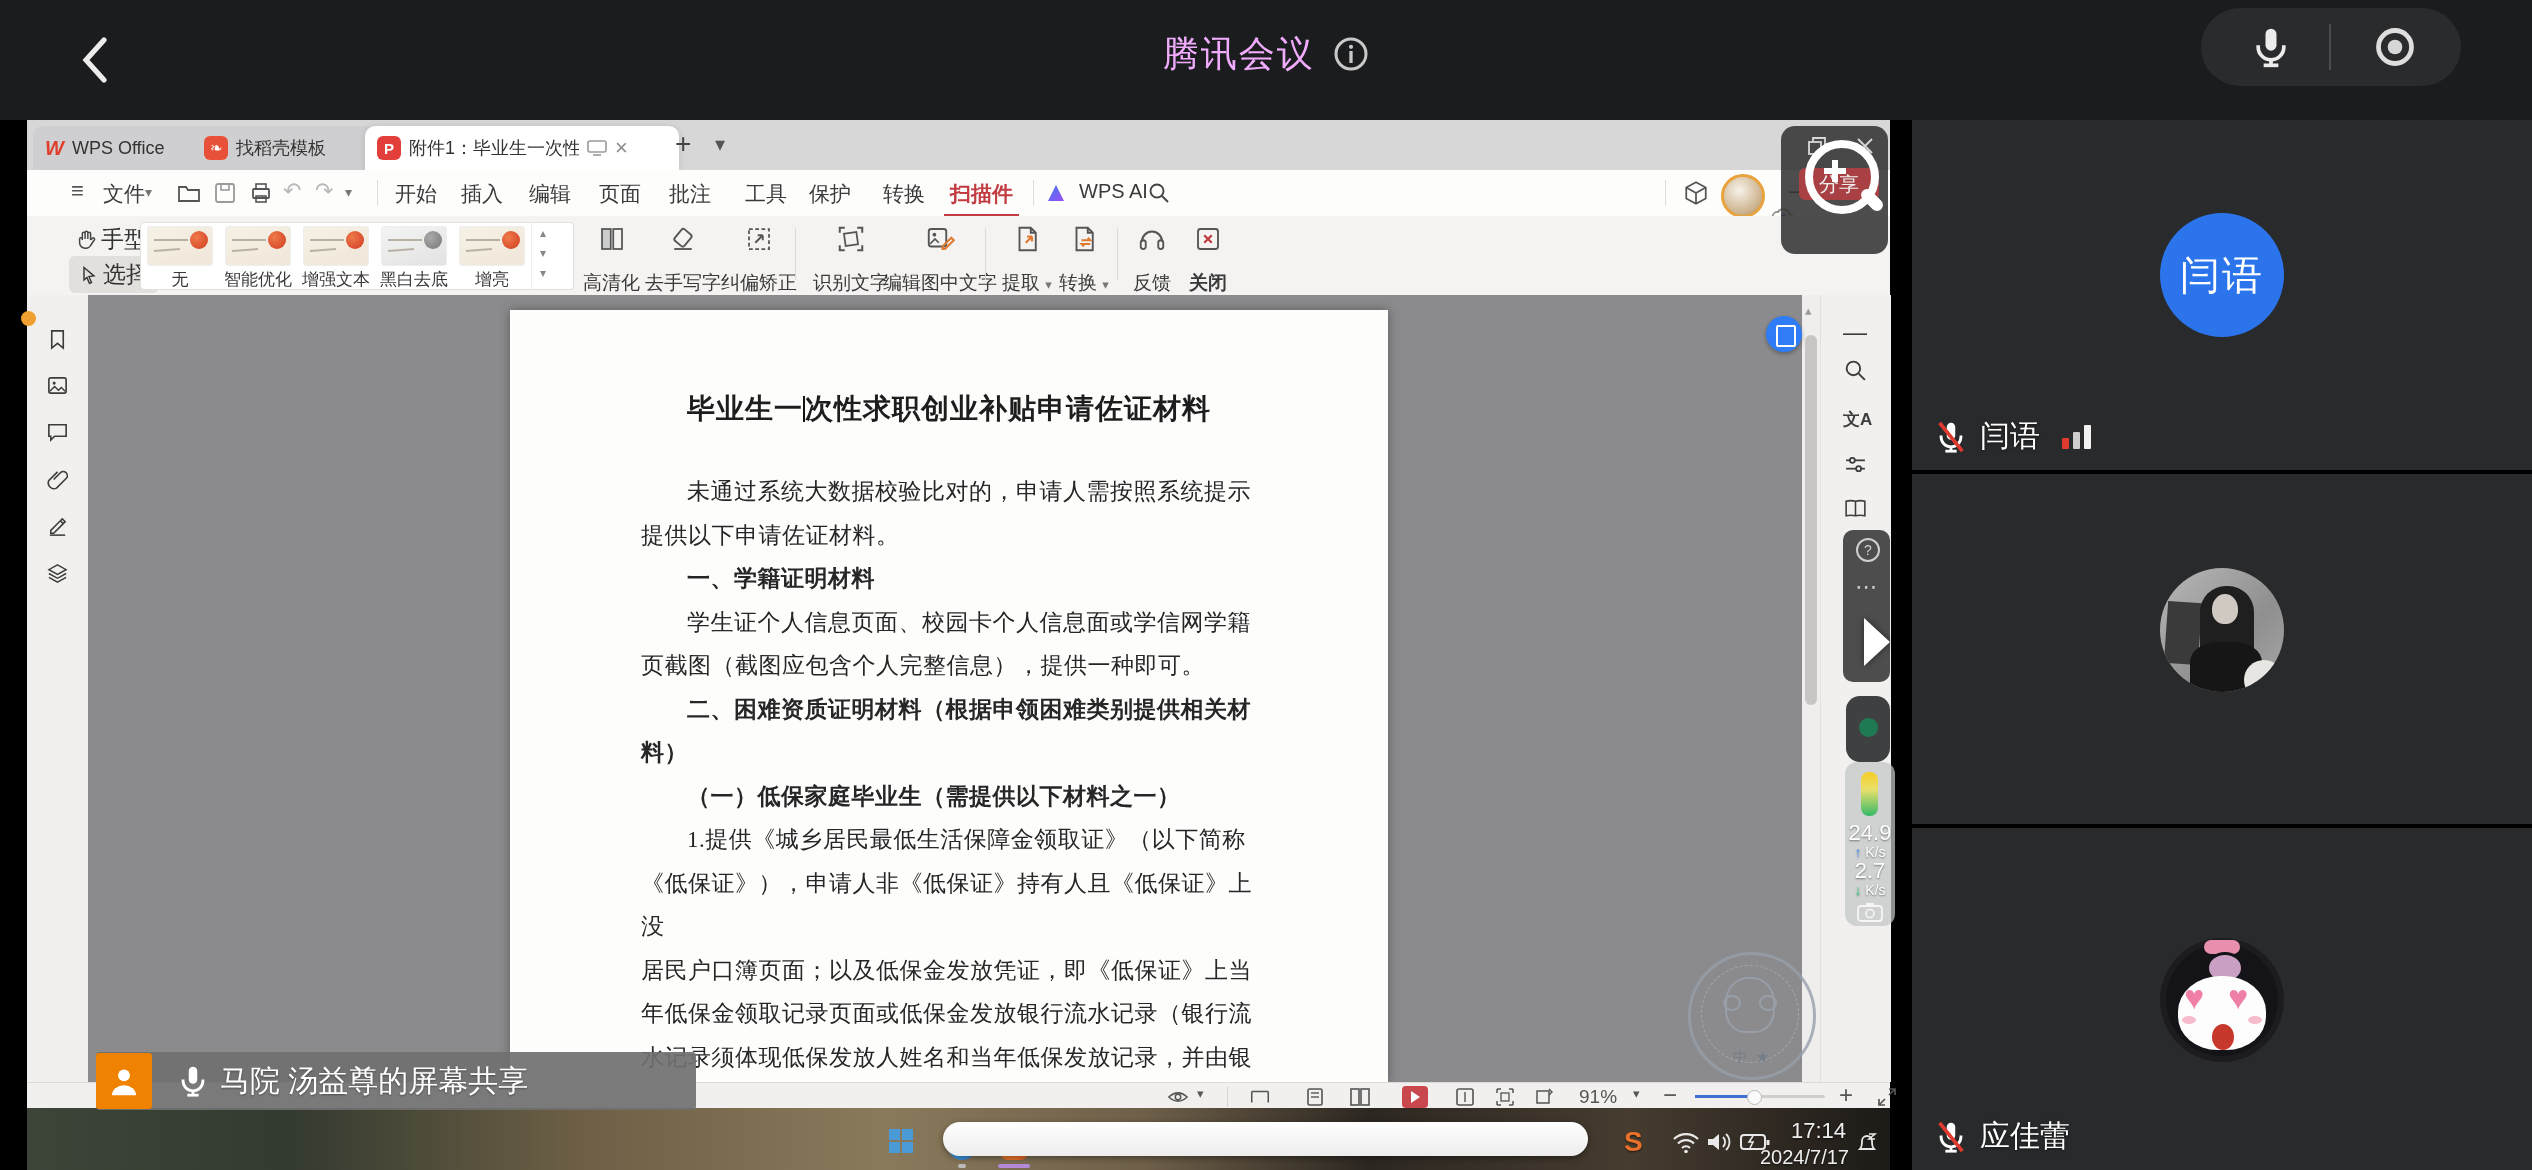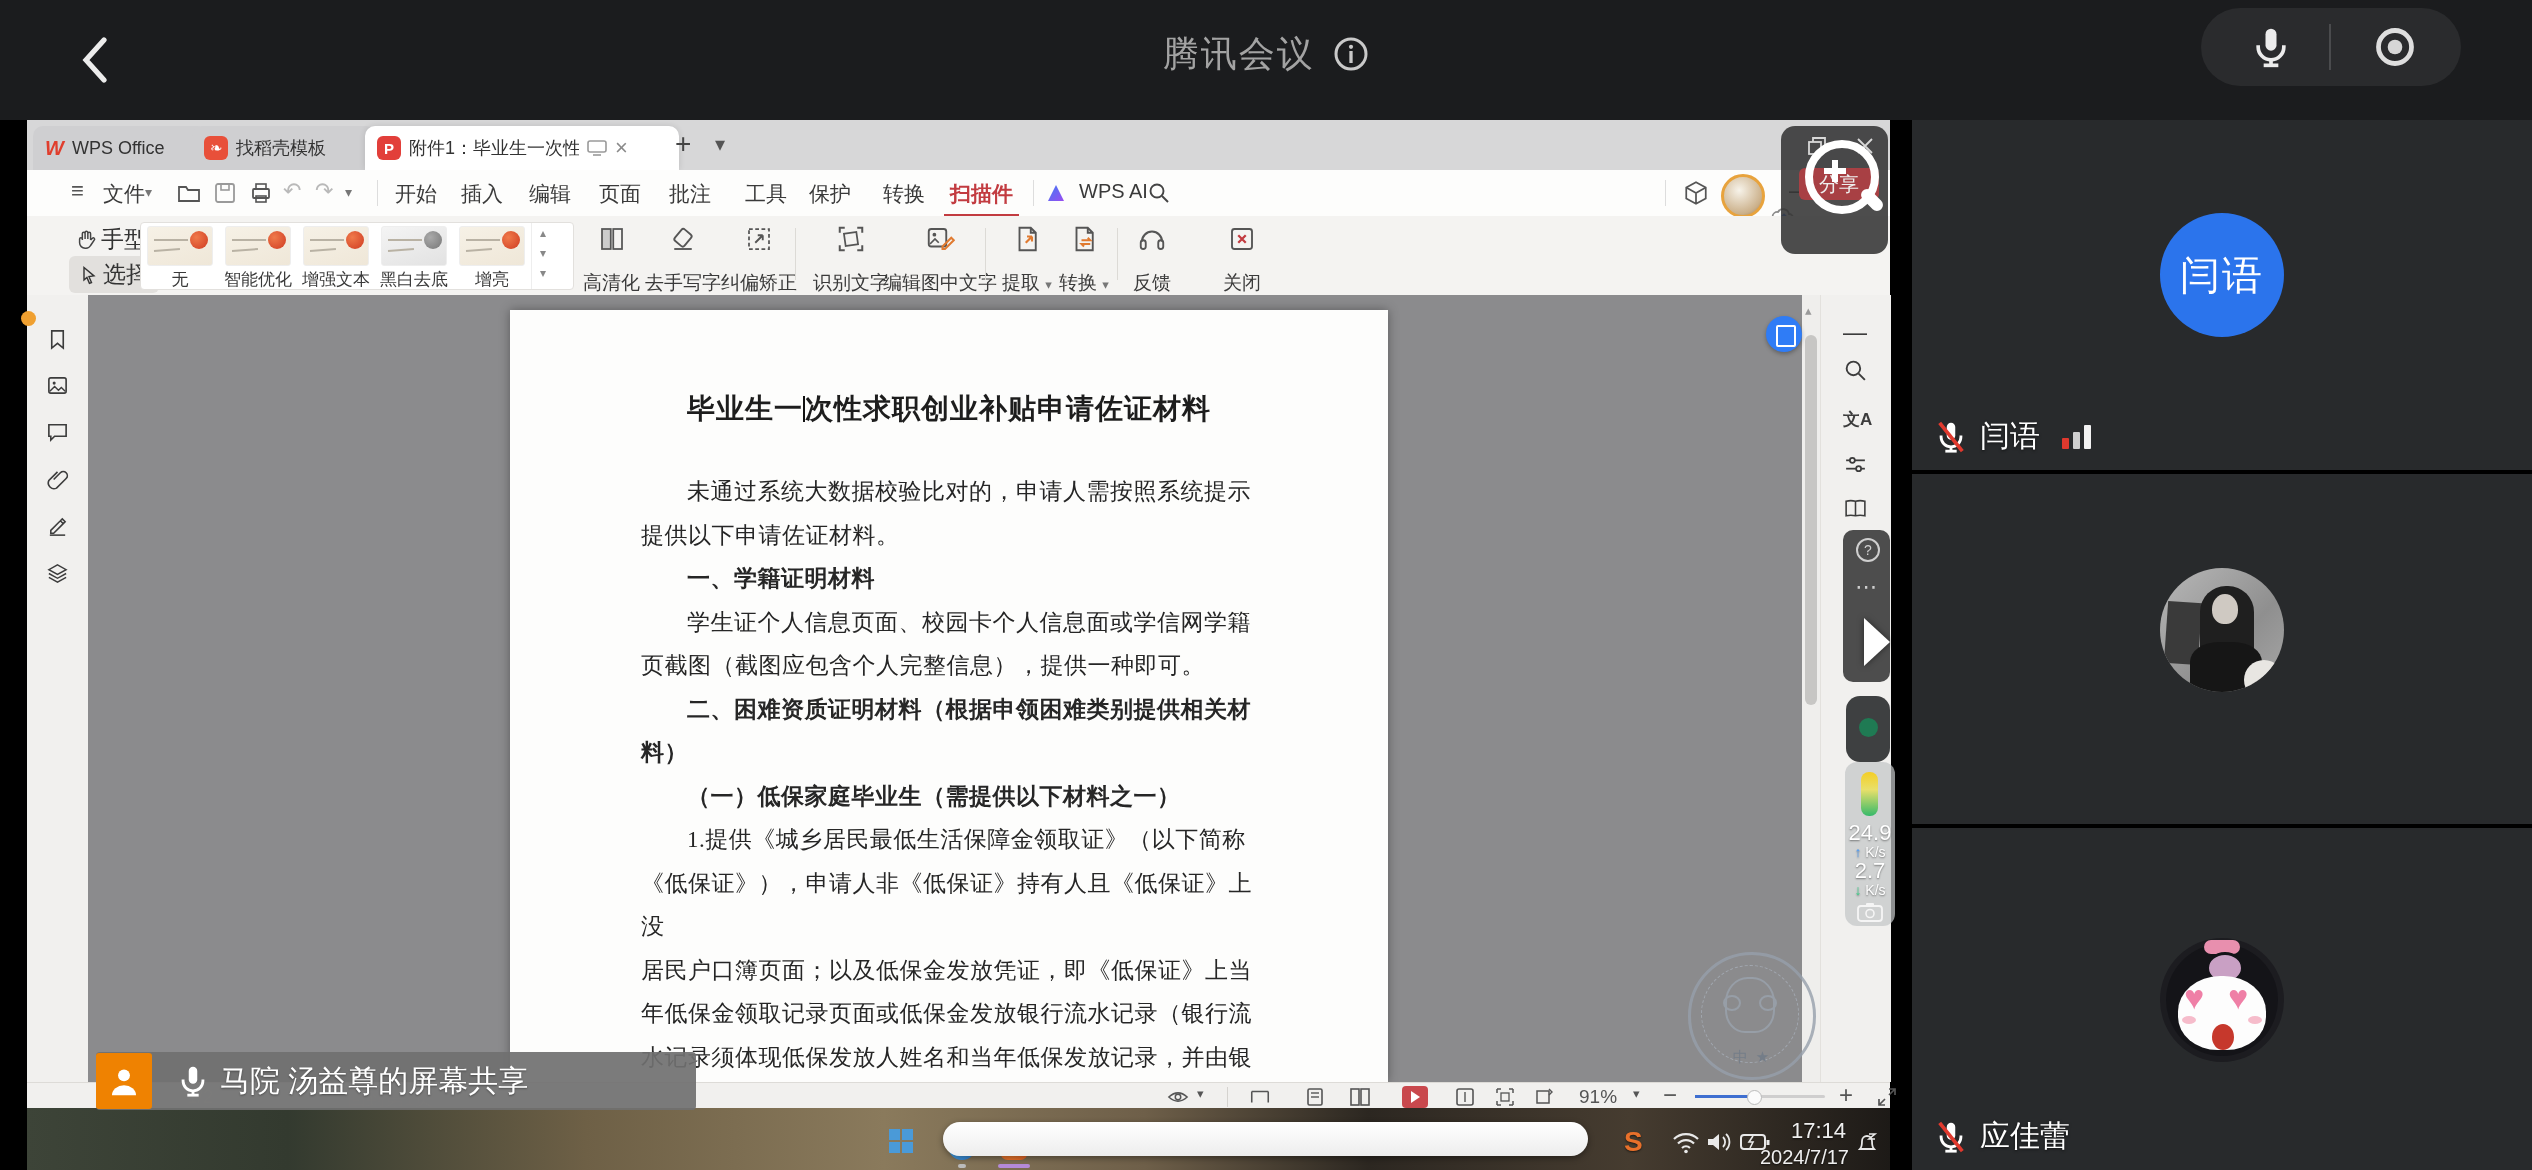--- a/index.html
+++ b/index.html
@@ -1,21 +1,21 @@
 <!DOCTYPE html>
 <html><head>
 <meta charset="utf-8">
 <style>
   html,body{margin:0;padding:0;background:#000;}
   .stage{position:relative;width:2532px;height:1170px;background:#000;overflow:hidden;
          font-family:"Liberation Sans","DejaVu Sans",sans-serif;}
   .abs{position:absolute;}
   
   .topbar{left:0;top:0;width:2532px;height:120px;background:#1b1c1e;}
-  .mtitle{color:#a3a3a3;font-size:36px;letter-spacing:2px;}
+  .mtitle{color:#f0abfc;font-size:36px;letter-spacing:2px;}
   .toppill{background:#2a2b2d;border-radius:40px;}
   
   .tabbar{left:27px;top:120px;width:1863px;height:50px;background:#d7d7d8;}
   .tab{position:absolute;top:6px;height:44px;border-radius:10px 10px 0 0;display:flex;align-items:center;
        padding:0 12px;font-size:18px;color:#333;gap:8px;}
   .tab.plain{background:#cfcfd1;}
   .tab.active{background:#ffffff;box-shadow:0 0 6px rgba(0,0,0,.12);}
   .wlogo{color:#e03e2d;font-weight:bold;font-size:20px;font-style:italic;}
   .sqicon{width:24px;height:24px;border-radius:6px;display:flex;align-items:center;justify-content:center;
           color:#fff;font-size:15px;font-weight:bold;}
@@ -358,21 +358,21 @@
     </div>
     <div class="vdiv" style="left:1090px;"></div>
     <div class="act" style="left:1106px;">
       <svg width="30" height="30" viewBox="0 0 24 24">
         <path d="M4 14 a8 8 0 0 1 16 0" fill="none" stroke="#555" stroke-width="1.7"></path>
         <rect x="3" y="13" width="4" height="7" rx="2" fill="none" stroke="#555" stroke-width="1.5"></rect>
         <rect x="17" y="13" width="4" height="7" rx="2" fill="none" stroke="#555" stroke-width="1.5"></rect>
       </svg>
       <div class="albl">反馈</div>
     </div>
-    <div class="act" style="left:1196px;">
+    <div class="act" style="left:1162px;font-weight:bold;">
       <svg width="30" height="30" viewBox="0 0 24 24">
         <rect x="4" y="4" width="16" height="16" rx="2" fill="none" stroke="#555" stroke-width="1.5"></rect>
         <path d="M9 9 L15 15 M15 9 L9 15" stroke="#c23b40" stroke-width="1.8"></path>
       </svg>
       <div class="albl">关闭</div>
     </div>
   </div>
 
   <div class="abs leftrail">
     <div class="abs" style="left:-6px;top:16px;width:15px;height:15px;border-radius:50%;background:#f0a030;"></div>

